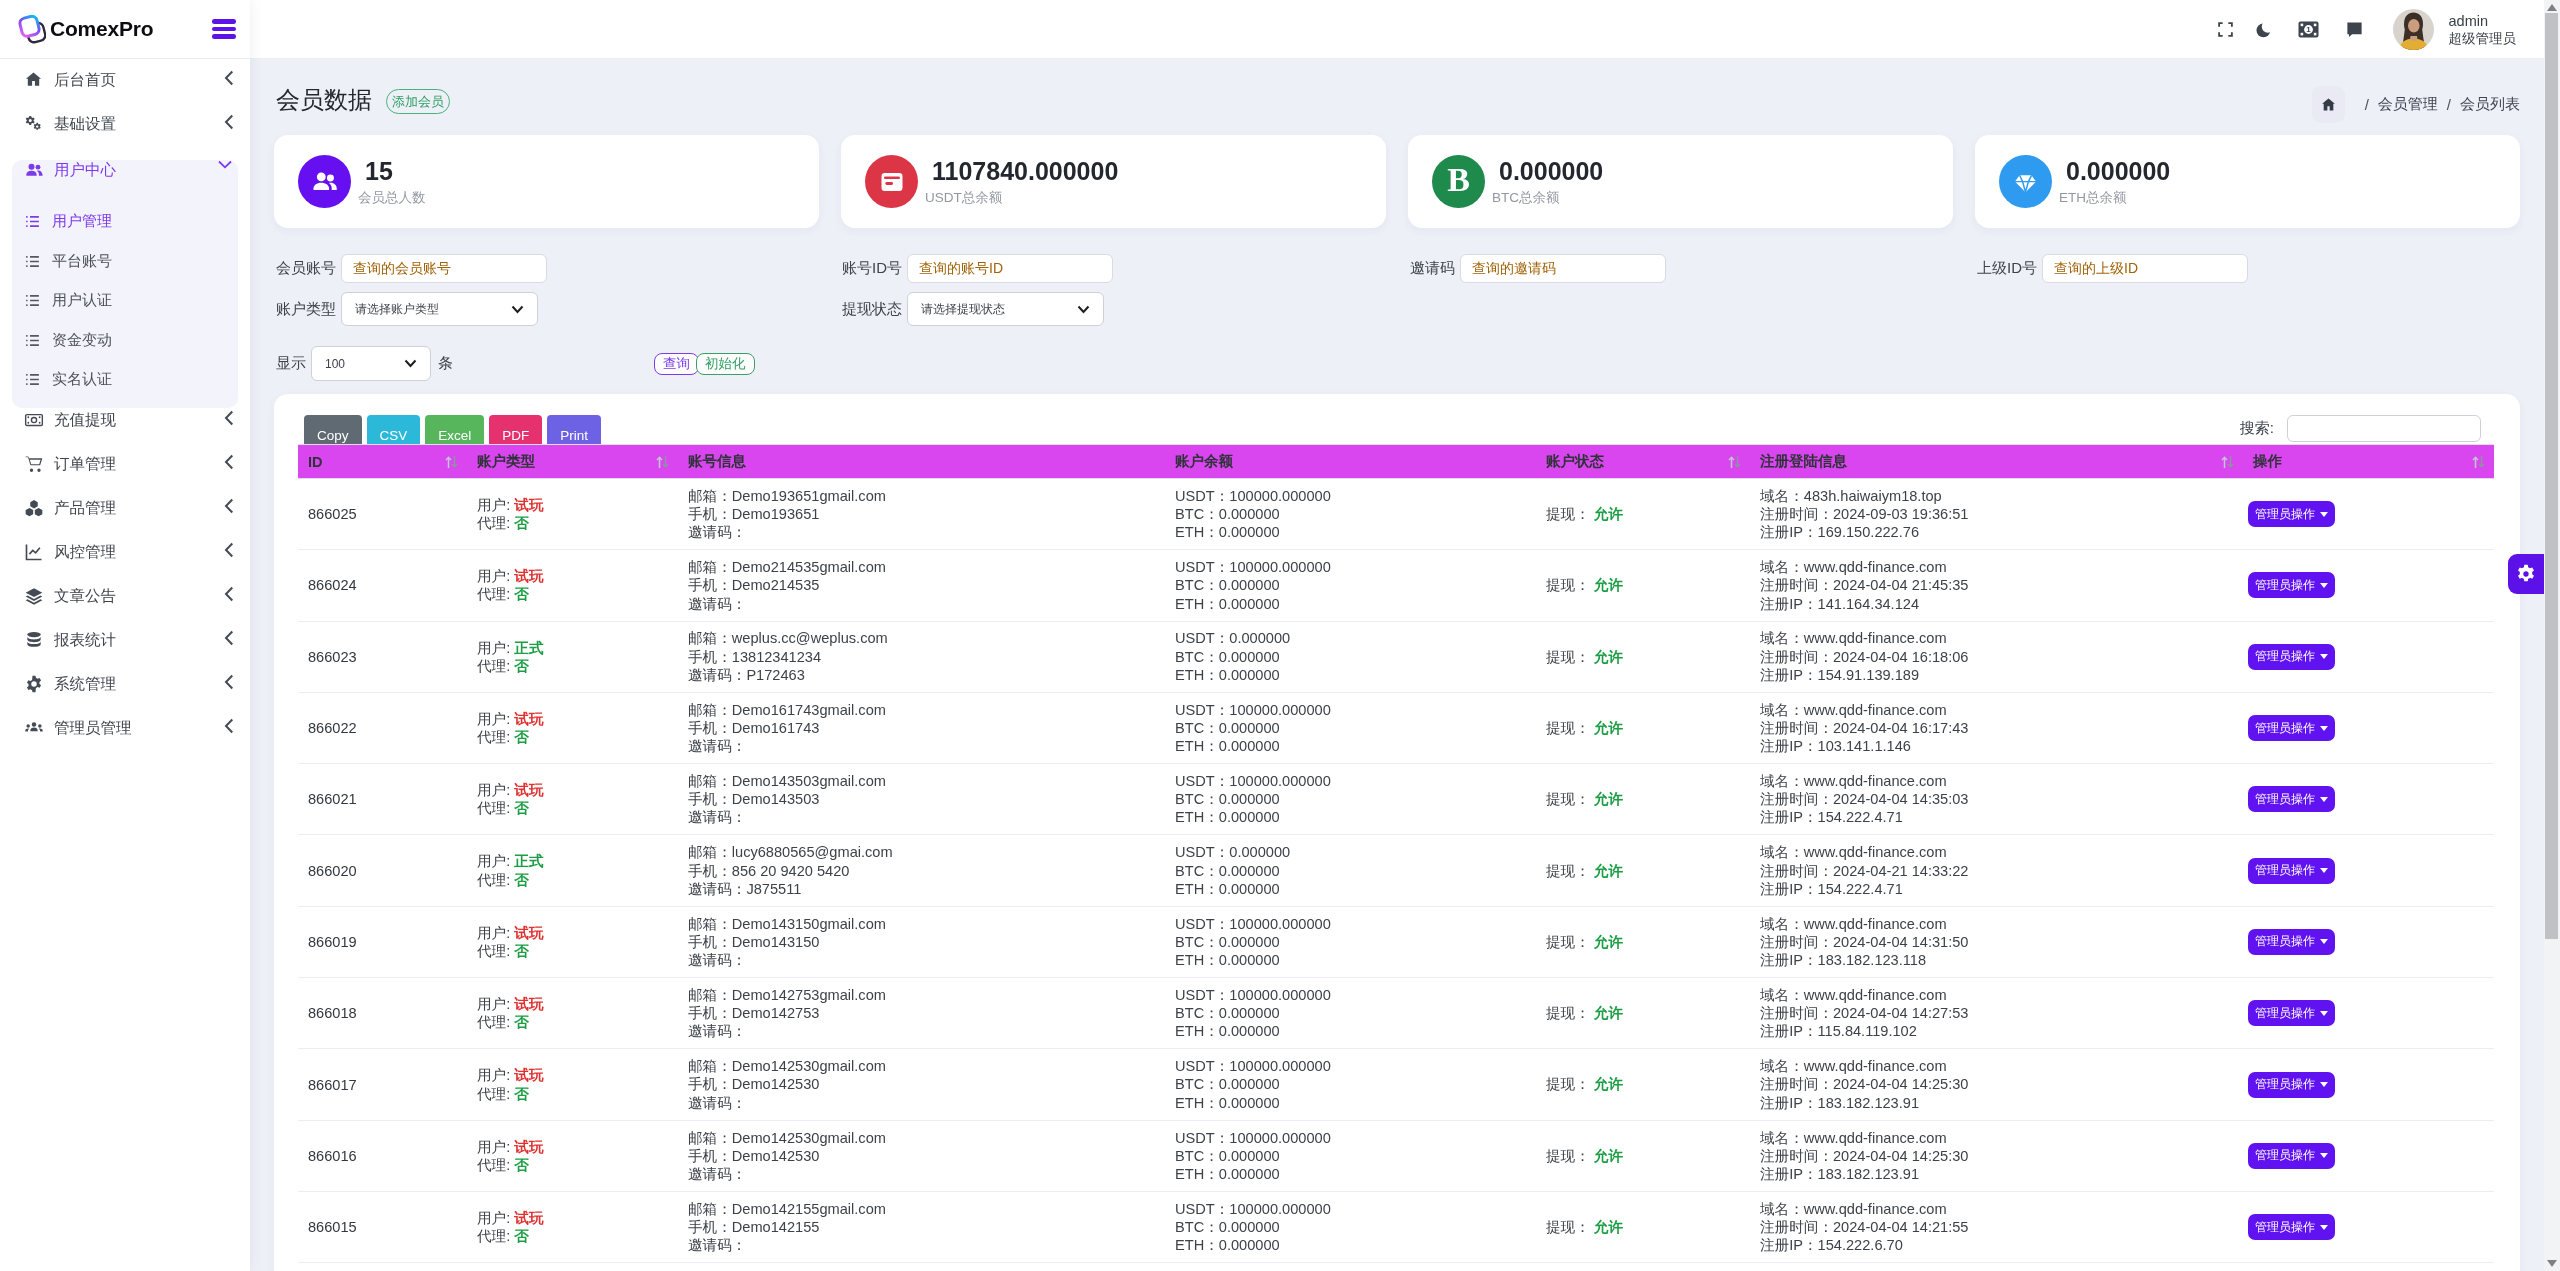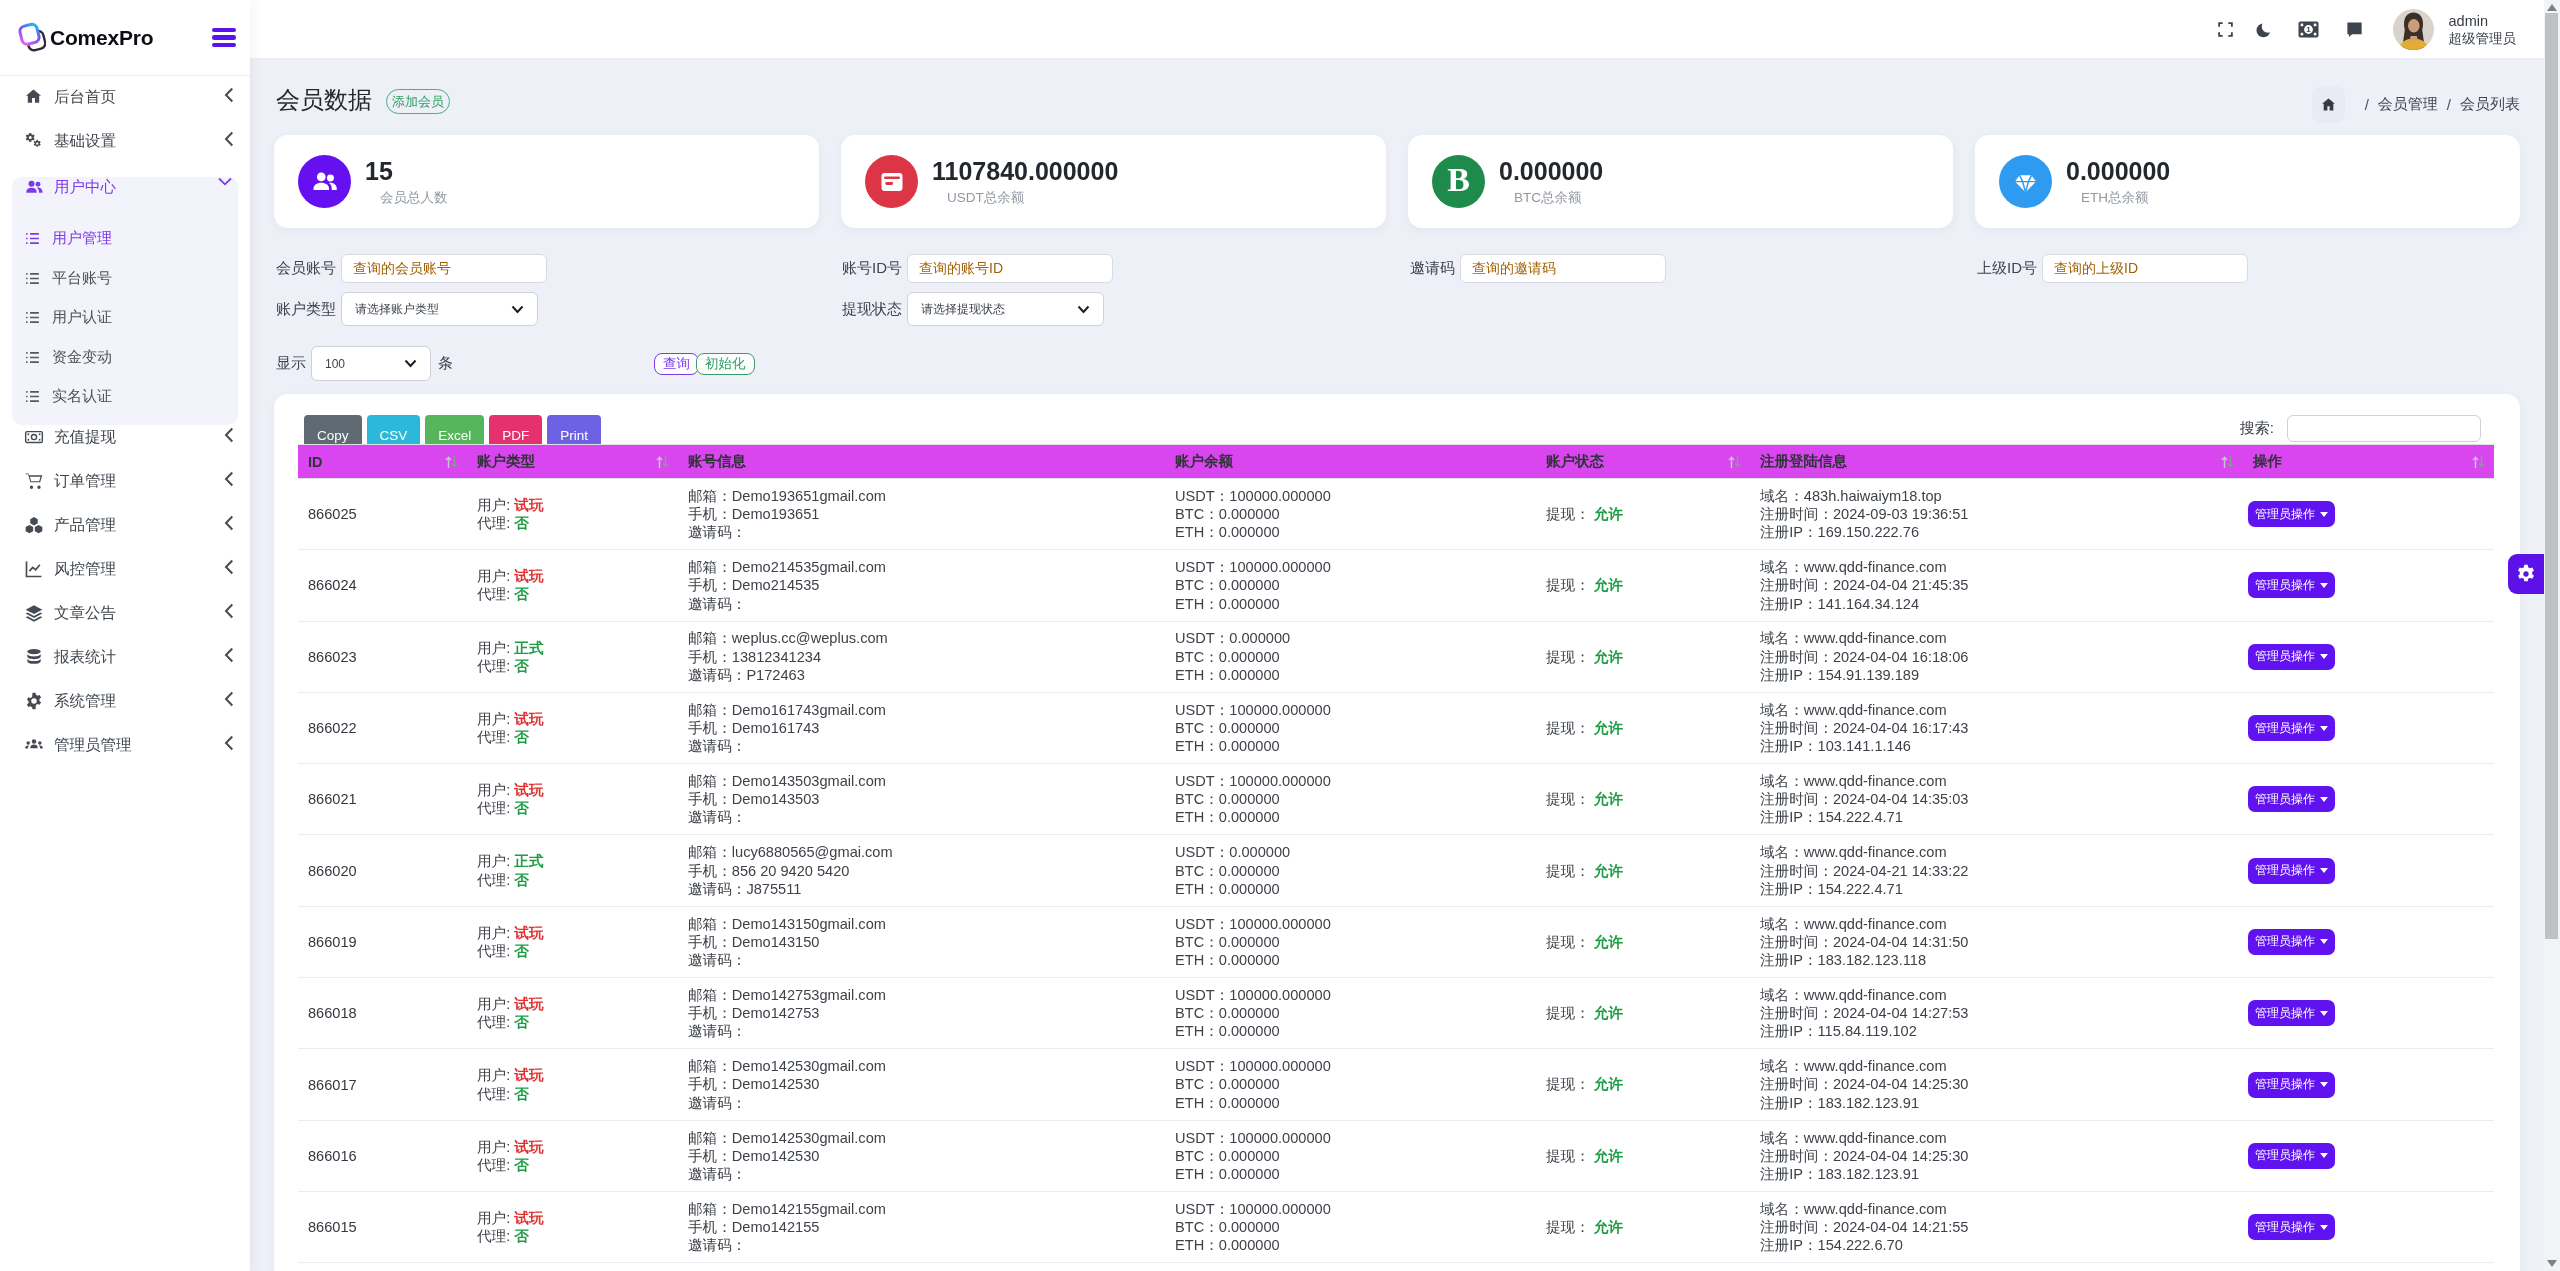--- a/index.html
+++ b/index.html
@@ -1,20 +1,20 @@
 <!DOCTYPE html>
 <html lang="zh"><head>
 <meta charset="utf-8">
 <title>会员数据</title>
 <style>
 *{margin:0;padding:0;box-sizing:border-box;}
 html,body{width:2560px;height:1271px;overflow:hidden;font-family:"Liberation Sans",sans-serif;background:#eef0f8;color:#3d4249;}
 
 .sidebar{position:absolute;left:0;top:0;width:250px;height:1271px;background:#fff;box-shadow:0 0 14px rgba(20,20,60,.07);z-index:5;}
-.brand{height:76px;display:flex;align-items:center;padding:0 14px 0 18px;border-bottom:1px solid #ececf0;justify-content:center;}
+.brand{height:59px;display:flex;align-items:center;padding:0 14px 0 18px;border-bottom:1px solid #ececf0;justify-content:center;}
 .brand .bname{font-size:21px;font-weight:700;color:#0c0c12;letter-spacing:-0.2px;margin-left:4px;}
 .burger{margin-left:auto;width:24px;}
 .burger div{height:4.5px;border-radius:2.3px;background:#5c13e9;margin:2.8px 0;}
 .mi{height:44px;display:flex;align-items:flex-start;padding:0 16px 0 24px;color:#3f454d;}
 .mic{width:20px;display:flex;margin-right:10px;}
 .mt{font-size:15.5px;}
 .chev{margin-left:auto;display:flex;}
 .actblock{margin:2px 12px;background:#f3f3fb;border-radius:10px;padding:0 0 8px 0;}
 .actblock .mi{padding:0 6px 0 12px;color:#7c3aed;}
 .actblock .mi .mt{color:#7c3aed;}
@@ -38,21 +38,21 @@
 .pgtitle{position:absolute;left:26px;top:25px;font-size:24px;font-weight:500;color:#23272d;}
 .addbtn{position:absolute;left:136px;top:30px;height:25px;line-height:23px;padding:0 5px;border:1px solid #4caf7d;border-radius:12.5px;color:#2e9e63;font-size:13px;background:transparent;}
 .bcrumb{position:absolute;right:24px;top:27px;display:flex;align-items:center;font-size:15px;color:#3f4450;}
 .bhome{width:33px;height:37px;background:#e9eaf3;border-radius:9px;display:flex;align-items:center;justify-content:center;margin-right:11px;}
 .bcrumb .sep{margin:0 9px;color:#4a4f5a;}
 
 .cards{position:absolute;left:24px;top:76px;width:2246px;display:flex;gap:22px;}
 .card{flex:1;background:#fff;height:93px;border-radius:14px;box-shadow:0 3px 10px rgba(40,40,90,.05);position:relative;}
 .cicon{position:absolute;left:24px;top:20px;width:53px;height:53px;border-radius:50%;display:flex;align-items:center;justify-content:center;}
 .cnum{position:absolute;left:91px;top:22px;font-size:25px;font-weight:700;color:#23272e;}
-.clab{position:absolute;left:106px;top:54px;font-size:13.5px;color:#9298a2;}
+.clab{position:absolute;left:84px;top:54px;font-size:13.5px;color:#9298a2;}
 .ic-purple{background:#6610f2;}.ic-red{background:#dc3545;}.ic-green{background:#1e8a4c;}.ic-blue{background:#2e9bf0;}
 
 .filters{position:absolute;left:0;top:0;width:100%;}
 .ff{position:absolute;display:flex;align-items:center;}
 .ff label{font-size:15px;color:#3d434b;margin-right:5px;white-space:nowrap;}
 .tin{width:206px;height:29px;border:1px solid #d9dae2;border-radius:6px;background:#fff;font-size:14px;color:#a16207;padding-left:11px;display:flex;align-items:center;}
 .tsel{width:197px;height:34px;border:1px solid #ced0da;border-radius:6px;background:#fff;font-size:12px;color:#3d434b;padding:0 13px;display:flex;align-items:center;}
 .tsel .car{margin-left:auto;display:flex;}
 
 .qbtn{position:absolute;height:22px;border-radius:8px;font-size:13.5px;display:flex;align-items:center;padding:0 8px;background:#fdfdfe;}

